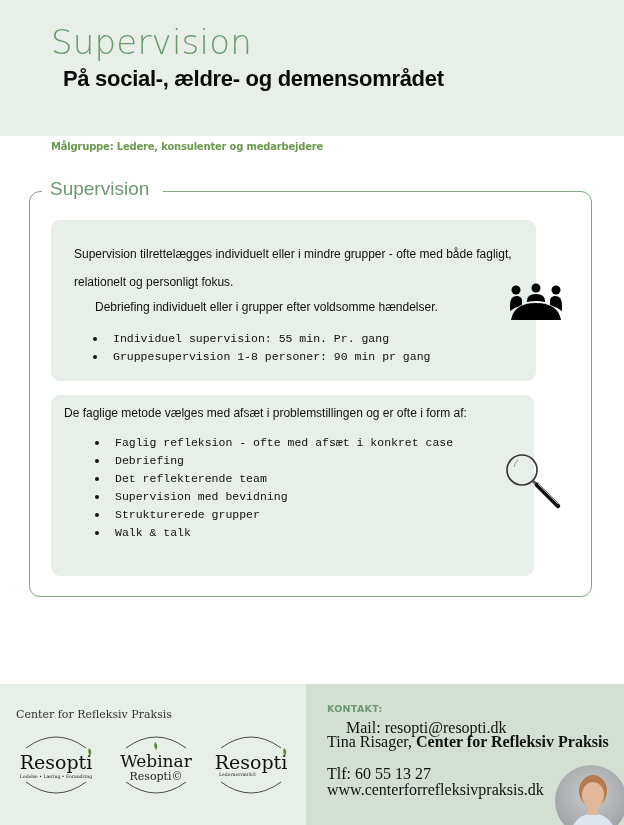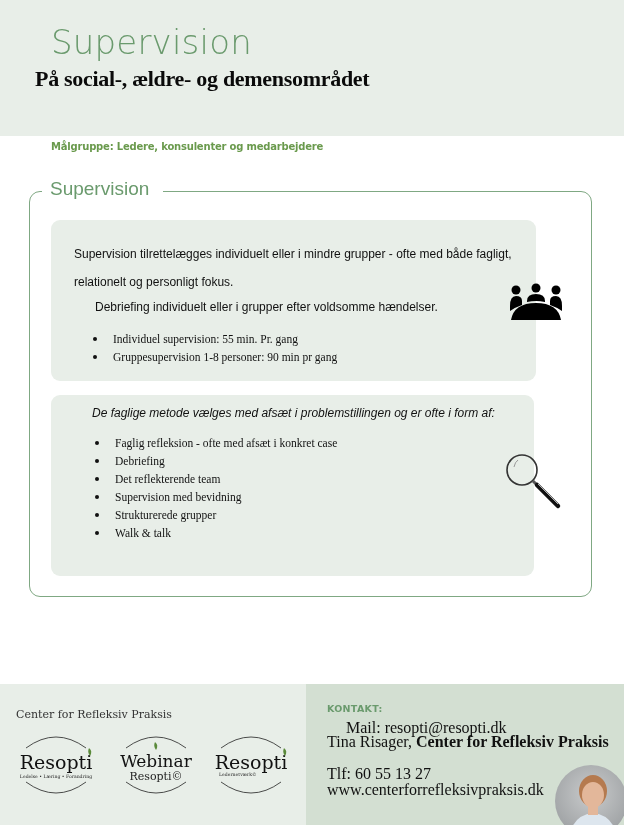--- a/index.html
+++ b/index.html
@@ -1,37 +1,37 @@
 <!DOCTYPE html>
 <html><head>
   <meta charset="utf-8">
   <style>
     * { box-sizing: border-box; margin: 0; padding: 0; }
     html, body { width: 624px; height: 825px; background: #ffffff; overflow: hidden; }
     body { position: relative; font-family: "DejaVu Sans", sans-serif; color: #111; }
 
     .header { position: absolute; left: 0; top: 0; width: 624px; height: 136px; background: #e8eee8; }
     .title { position: absolute; left: 51px; top: 22px; font-family: "DejaVu Sans", sans-serif; font-size: 34px; font-weight: 300; color: #6a9a6d; letter-spacing: 0.2px; }
-    .subtitle { position: absolute; left: 35px; top: 66px; font-family: Liberation Serif, serif; font-size: 22px; font-weight: bold; color: #0a0a0a; letter-spacing: -0.3px; }
+    .subtitle { position: absolute; left: 63px; top: 66px; font-family: Liberation Sans, sans-serif; font-size: 22px; font-weight: bold; color: #0a0a0a; letter-spacing: -0.3px; }
 
     .target { position: absolute; left: 51px; top: 141px; font-size: 10px; font-weight: bold; color: #6a9a4d; letter-spacing: -0.2px; }
 
     .frame { position: absolute; left: 29px; top: 191px; width: 563px; height: 406px; border: 1.4px solid #7fa883; border-radius: 11px; }
     .legend { position: absolute; left: 42px; top: 178px; padding: 0 14px 0 8px; background: #fff; font-family: "Liberation Sans", sans-serif; font-size: 19px; color: #6a9a6d; }
 
     .box { position: absolute; background: #e8eee8; border-radius: 9px; }
     .box1 { left: 51px; top: 220px; width: 485px; height: 161px; }
     .box2 { left: 51px; top: 395px; width: 483px; height: 181px; }
 
     .para { position: absolute; font-family: "Liberation Sans", sans-serif; font-size: 12px; line-height: 28px; color: #111; }
     .p1 { left: 74px; top: 240px; width: 440px; }
     .p2 { left: 74px; top: 293px; margin-left: 21px; }
-    .p3 { left: 92px; top: 399px; font-style: italic; }
+    .p3 { left: 64px; top: 399px; }
 
-    ul.bullets { position: absolute; list-style: none; font-family: Liberation Serif, serif; font-size: 11.5px; color: #111; }
+    ul.bullets { position: absolute; list-style: none; font-family: Liberation Mono, monospace; font-size: 11.5px; color: #111; }
     ul.bullets li { position: relative; padding-left: 20px; height: 18px; line-height: 18px; }
     ul.bullets li::before { content: ""; position: absolute; left: 0; top: 7px; width: 4px; height: 4px; border-radius: 50%; background: #111; }
     .b1 { left: 93px; top: 330px; }
     .b2 { left: 95px; top: 434px; }
 
     .icon-people { position: absolute; left: 508px; top: 283px; width: 56px; height: 38px; }
     .icon-mag { position: absolute; left: 505px; top: 453px; width: 58px; height: 58px; }
 
     .footer-left { position: absolute; left: 0; top: 684px; width: 306px; height: 141px; background: #e8eee8; }
     .footer-right { position: absolute; left: 306px; top: 684px; width: 318px; height: 141px; background: #d3dfd2; }

